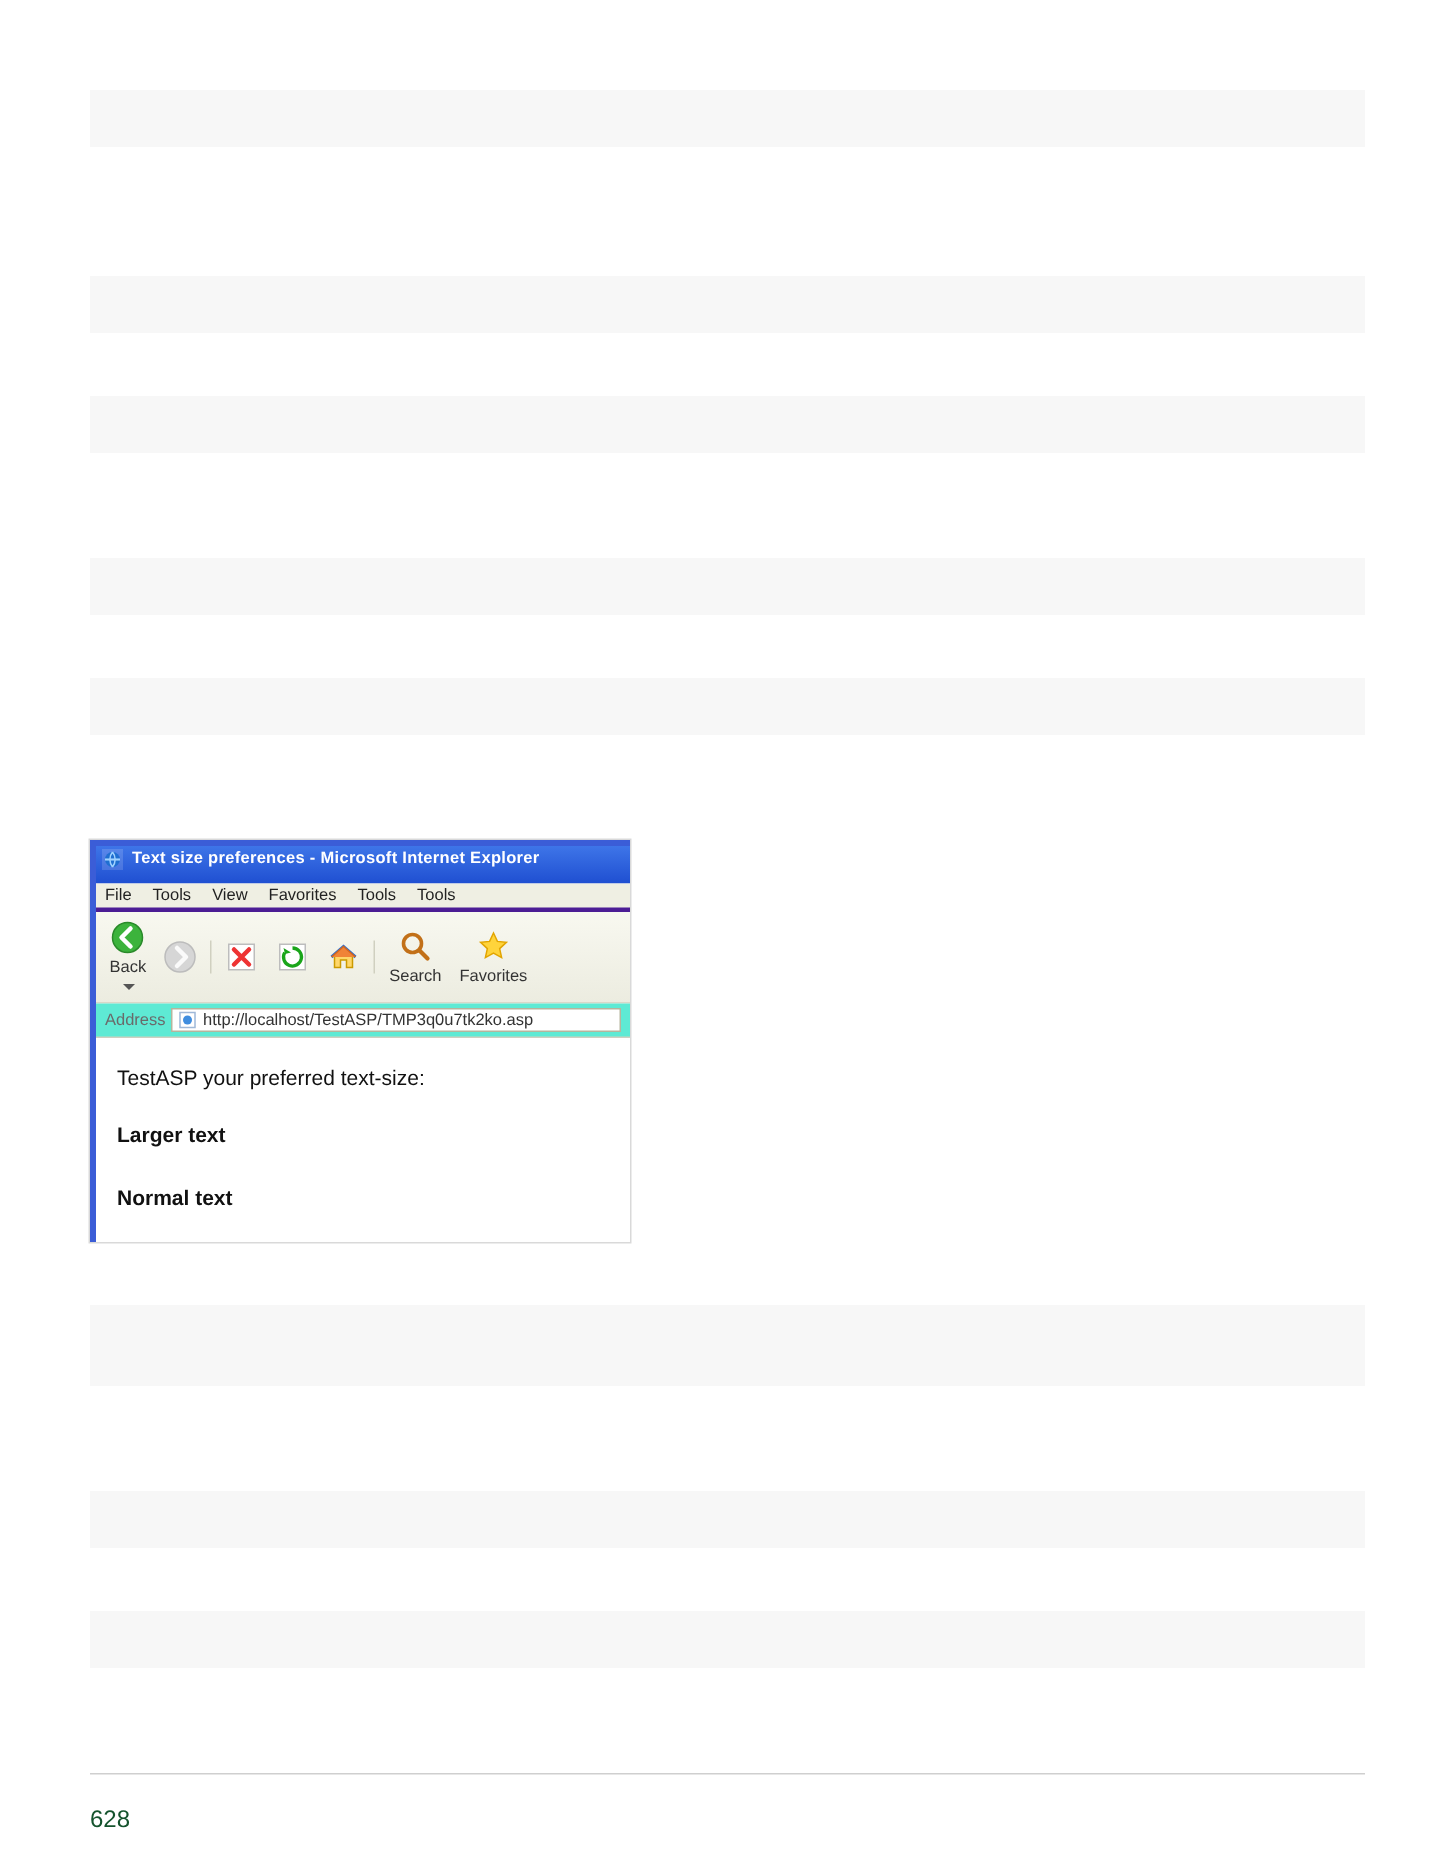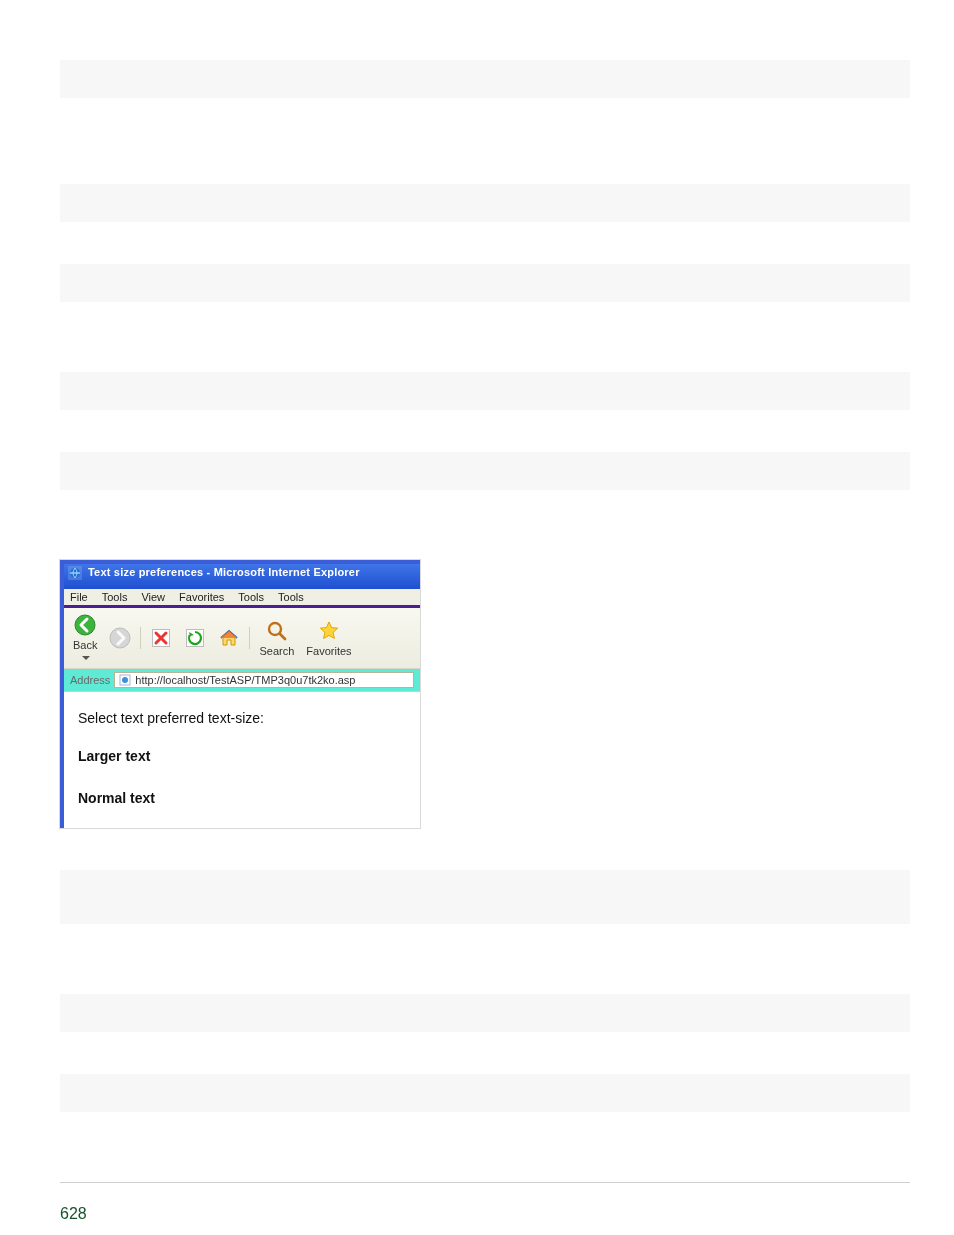--- a/index.html
+++ b/index.html
@@ -271,21 +271,21 @@
           <svg width="12" height="12" viewBox="0 0 12 12">
             <rect x="1" y="1" width="10" height="10" fill="#fff" stroke="#9fb8d8"></rect>
             <circle cx="6" cy="6" r="3" fill="#3f8ddf"></circle>
           </svg>
         </span>
         <span class="addr-text">http://localhost/TestASP/TMP3q0u7tk2ko.asp</span>
       </div>
     </div>
 
     <div class="ie-content">
-      <div class="ie-line-select">Select text preferred text-size:</div>
+      <div class="ie-line-select">TestASP your preferred text-size:</div>
       <div class="ie-line-larger">Larger text</div>
       <div class="ie-line-normal">Normal text</div>
     </div>
   </div>
 
   <div class="gap-m"></div>
   <div class="bar barfull" style="height:54px;"></div>
   <div class="gap-l"></div>
   <div class="bar barfull"></div>
   <div class="gap-m"></div>

